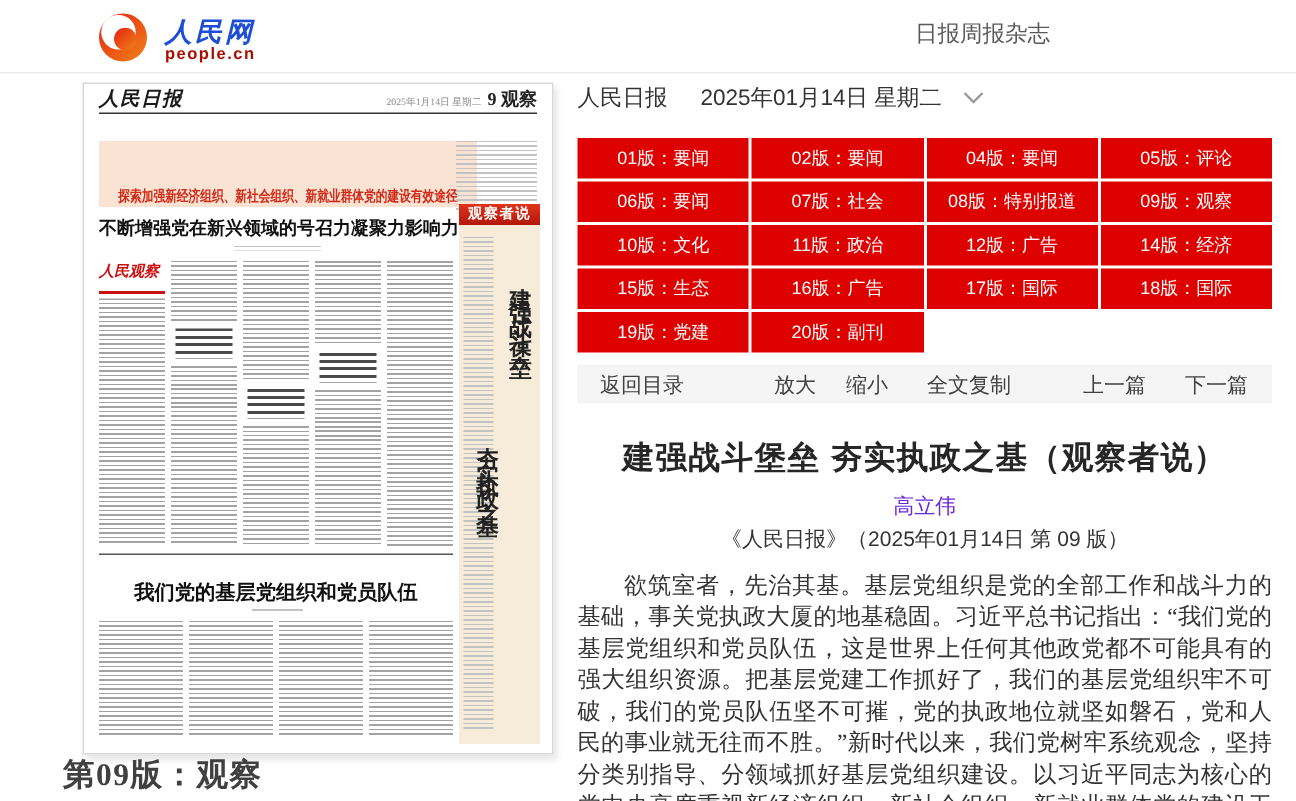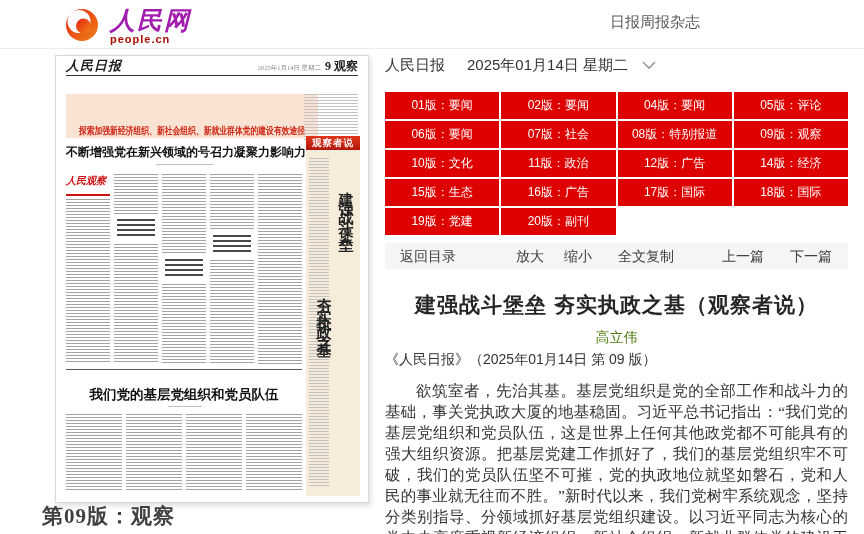--- a/index.html
+++ b/index.html
@@ -3,21 +3,21 @@
 <meta charset="utf-8">
 <style>
   html,body{margin:0;padding:0;width:864px;height:534px;overflow:hidden;background:#fff;
     font-family:"Liberation Sans",sans-serif;}
   .page{position:relative;width:864px;height:534px;background:#fff;}
 
   
   .site-header{position:absolute;left:0;top:0;width:864px;height:48px;border-bottom:1px solid #ececec;background:#fff;}
   .logo{position:absolute;left:62px;top:4px;display:flex;align-items:center;gap:8px;text-decoration:none;cursor:pointer;}
   .logo-text{display:flex;flex-direction:column;line-height:1;}
-  .logo-cn{font-family:"Liberation Serif",serif;font-weight:bold;font-style:italic;font-size:25px;color:#a21caf;letter-spacing:2px;}
+  .logo-cn{font-family:"Liberation Serif",serif;font-weight:bold;font-style:italic;font-size:18px;color:#1d4ed8;letter-spacing:2px;}
   .logo-en{font-size:11px;font-weight:bold;color:#a80d00;letter-spacing:1px;margin-top:1px;}
   .tabs{position:absolute;left:610px;top:13px;display:flex;}
   .tab{font-size:15px;color:#595959;text-decoration:none;cursor:pointer;}
 
   
   .np{position:absolute;left:55px;top:55px;width:312px;height:446px;background:#fff;
       border:1px solid #d9d9d9;box-shadow:2px 3px 5px rgba(0,0,0,.12);font-family:"Liberation Serif",serif;}
   .np-header{position:absolute;left:10px;top:3px;width:292px;height:16px;border-bottom:1.5px solid #333;
       display:flex;justify-content:space-between;align-items:flex-end;}
   .np-masthead{font-style:italic;font-weight:bold;font-size:13px;color:#1a1a1a;letter-spacing:1px;}
@@ -68,22 +68,22 @@
   .pages-grid{display:grid;grid-template-columns:repeat(4,1fr);gap:2px;margin-bottom:8px;}
   .page-cell{background:#dd0100;color:#fff;font-size:12px;height:27px;line-height:27px;
       text-align:center;text-decoration:none;cursor:pointer;white-space:nowrap;overflow:hidden;}
   .toolbar{height:26px;line-height:26px;background:#f5f5f5;display:flex;align-items:center;
       padding-left:15px;margin-bottom:22px;}
   .tool{font-size:14px;color:#404040;text-decoration:none;cursor:pointer;white-space:nowrap;}
   .tool:nth-child(2){margin-left:60px;} .tool:nth-child(3){margin-left:20px;}
   .tool:nth-child(4){margin-left:26px;} .tool:nth-child(5){margin-left:48px;}
   .tool:nth-child(6){margin-left:26px;}
   .art-title{margin:0 0 10px 0;text-align:center;font-size:21px;font-weight:bold;color:#262626;letter-spacing:1px;}
-  .art-author{text-align:center;font-size:14px;color:#4d7c0f;height:18px;margin-bottom:4px;}
-  .art-source{font-size:14px;color:#333;height:18px;margin-bottom:11px;}
+  .art-author{text-align:center;font-size:14px;color:#6d28d9;height:18px;margin-bottom:4px;}
+  .art-source{text-align:center;font-size:14px;color:#333;height:18px;margin-bottom:11px;}
   .art-body{margin:0;font-family:"Liberation Serif",serif;font-size:15.5px;line-height:21px;color:#333;
       text-align:justify;text-indent:2em;}
 </style>
 </head>
 <body>
 
 <div class="page">
 
   <header class="site-header">
     <a class="logo">

